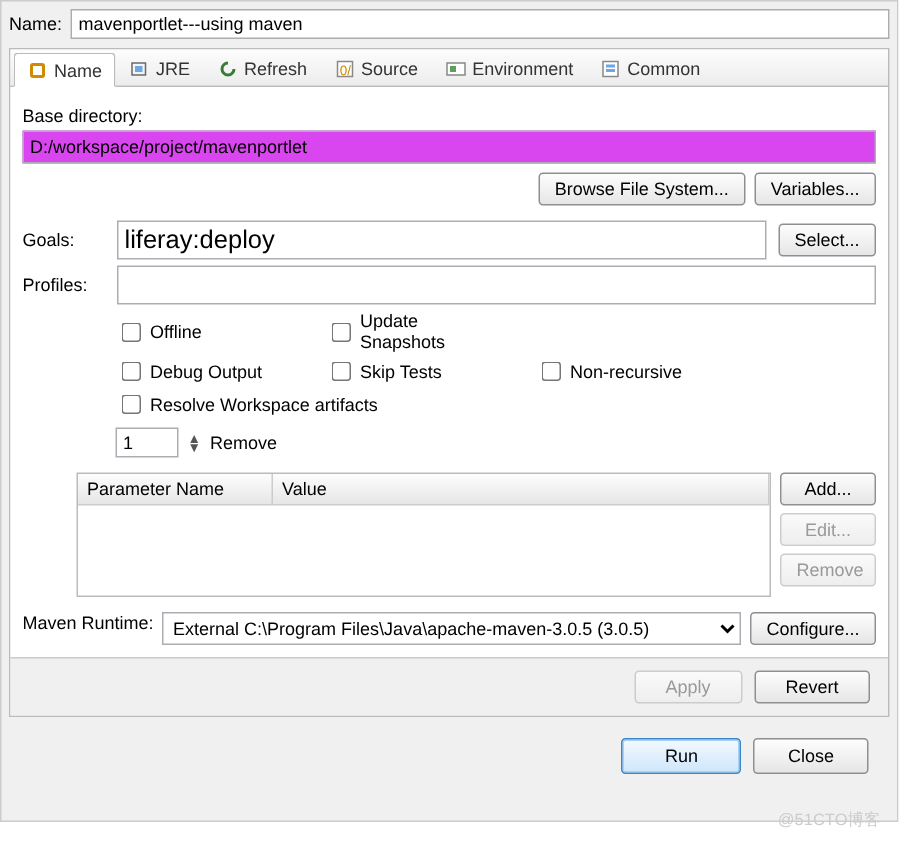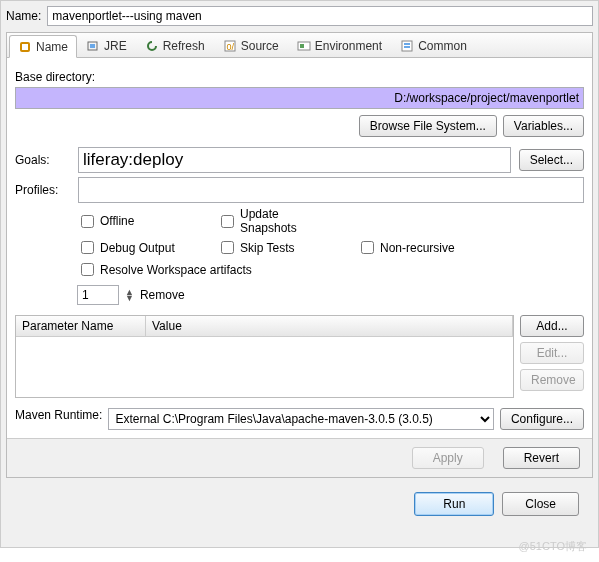--- a/index.html
+++ b/index.html
@@ -28,48 +28,48 @@
 .tab.active {
   background: #fff;
   border: 1px solid #bbb;
   border-bottom: 1px solid #fff;
   margin-bottom: -1px;
   border-radius: 3px 3px 0 0;
 }
 .tab-icon { display: inline-flex; width: 14px; height: 14px; align-items:center; justify-content:center;}
 .main-pane { padding: 8px; max-height: 412px; overflow-y: scroll; background:#fff; }
 .field-label { margin: 4px 0 3px 0; }
-.text-input { width: 100%; border: 1px solid #abadb3; padding: 3px 4px; font-size: 12px; background:#c4b5fd;text-align:right; }
+.text-input { width: 100%; border: 1px solid #abadb3; padding: 3px 4px; font-size: 12px; background:#d946ef; }
 .btn {
   font-size: 12px; padding: 2px 10px; min-height: 22px;
   background: linear-gradient(#fdfdfd,#e6e6e6);
   border: 1px solid #8e8f91; border-radius: 3px; cursor: default;
 }
 .btn:disabled { color: #999; border-color: #ccc; background: linear-gradient(#fafafa,#eee); }
 .btn-row { display: flex; gap: 6px; justify-content: flex-end; margin: 6px 0 10px 0; }
 .grid-row { display:flex; align-items:center; gap:8px; margin: 4px 0; }
 .grid-row-label { width: 55px; }
 .grid-row input[type="text"] { flex:1; border: 1px solid #abadb3; padding: 2px 4px; font-size:17px; }
 .checks { margin-left: 62px; margin-top: 4px; }
 .check-row { display:flex; gap: 20px; margin: 3px 0; align-items:center; }
 .check { display:flex; align-items:center; gap:3px; width: 120px; }
 .check input { width:13px; height:13px; }
 .threads-row { margin-left: 62px; margin-top: 6px; display:flex; align-items:center; gap:6px; }
 .spinner { width: 42px; border:1px solid #abadb3; padding: 2px 4px; font-size:12px; background:#fff; }
 .table-container { display:flex; gap:6px; margin-top:10px; }
-.param-table { flex:1; border:1px solid #bbb; background:#fff; }
+.param-table { flex:1; border:1px solid #bbb; background:#fff;margin-left:36px; }
 .param-table-head { display:flex; background: linear-gradient(#fdfdfd,#e6e6e6); border-bottom:1px solid #ccc; }
 .param-table-head .col { padding: 3px 6px; border-right:1px solid #ccc; font-size:12px; }
 .col-name { width: 130px; }
 .col-value { flex:1; }
 .param-table-body { height: 60px; }
 .table-btns { display:flex; flex-direction:column; gap:5px; width: 64px; }
 .runtime-row { display:flex; align-items:flex-start; gap:6px; margin-top: 10px; }
 .runtime-row select { flex:1; border:1px solid #abadb3; padding: 2px; font-size:12px; background:#fff; }
-.bottom-apply { display:flex; gap:19px; justify-content:flex-end; padding: 8px 12px; border-top: 1px solid #ccc; background:#f0f0f0;}
+.bottom-apply { display:flex; gap:8px; justify-content:flex-end; padding: 8px 12px; border-top: 1px solid #ccc; background:#f0f0f0;}
 .dialog-footer { display:flex; gap:8px; justify-content:flex-end; padding: 14px 14px 8px 14px; }
 .btn-primary {
   font-size: 12px; padding: 4px 28px; min-height: 24px;
   background: linear-gradient(#f4f9fe,#cde6fb);
   border: 1px solid #3d85c6; border-radius: 3px;
   box-shadow: 0 0 0 1px #a6d0f5 inset;
 }
 .watermark { position:absolute; right:12px; bottom:8px; color:#ccc; font-size:11px; white-space:nowrap;}
 </style>
 </head>

